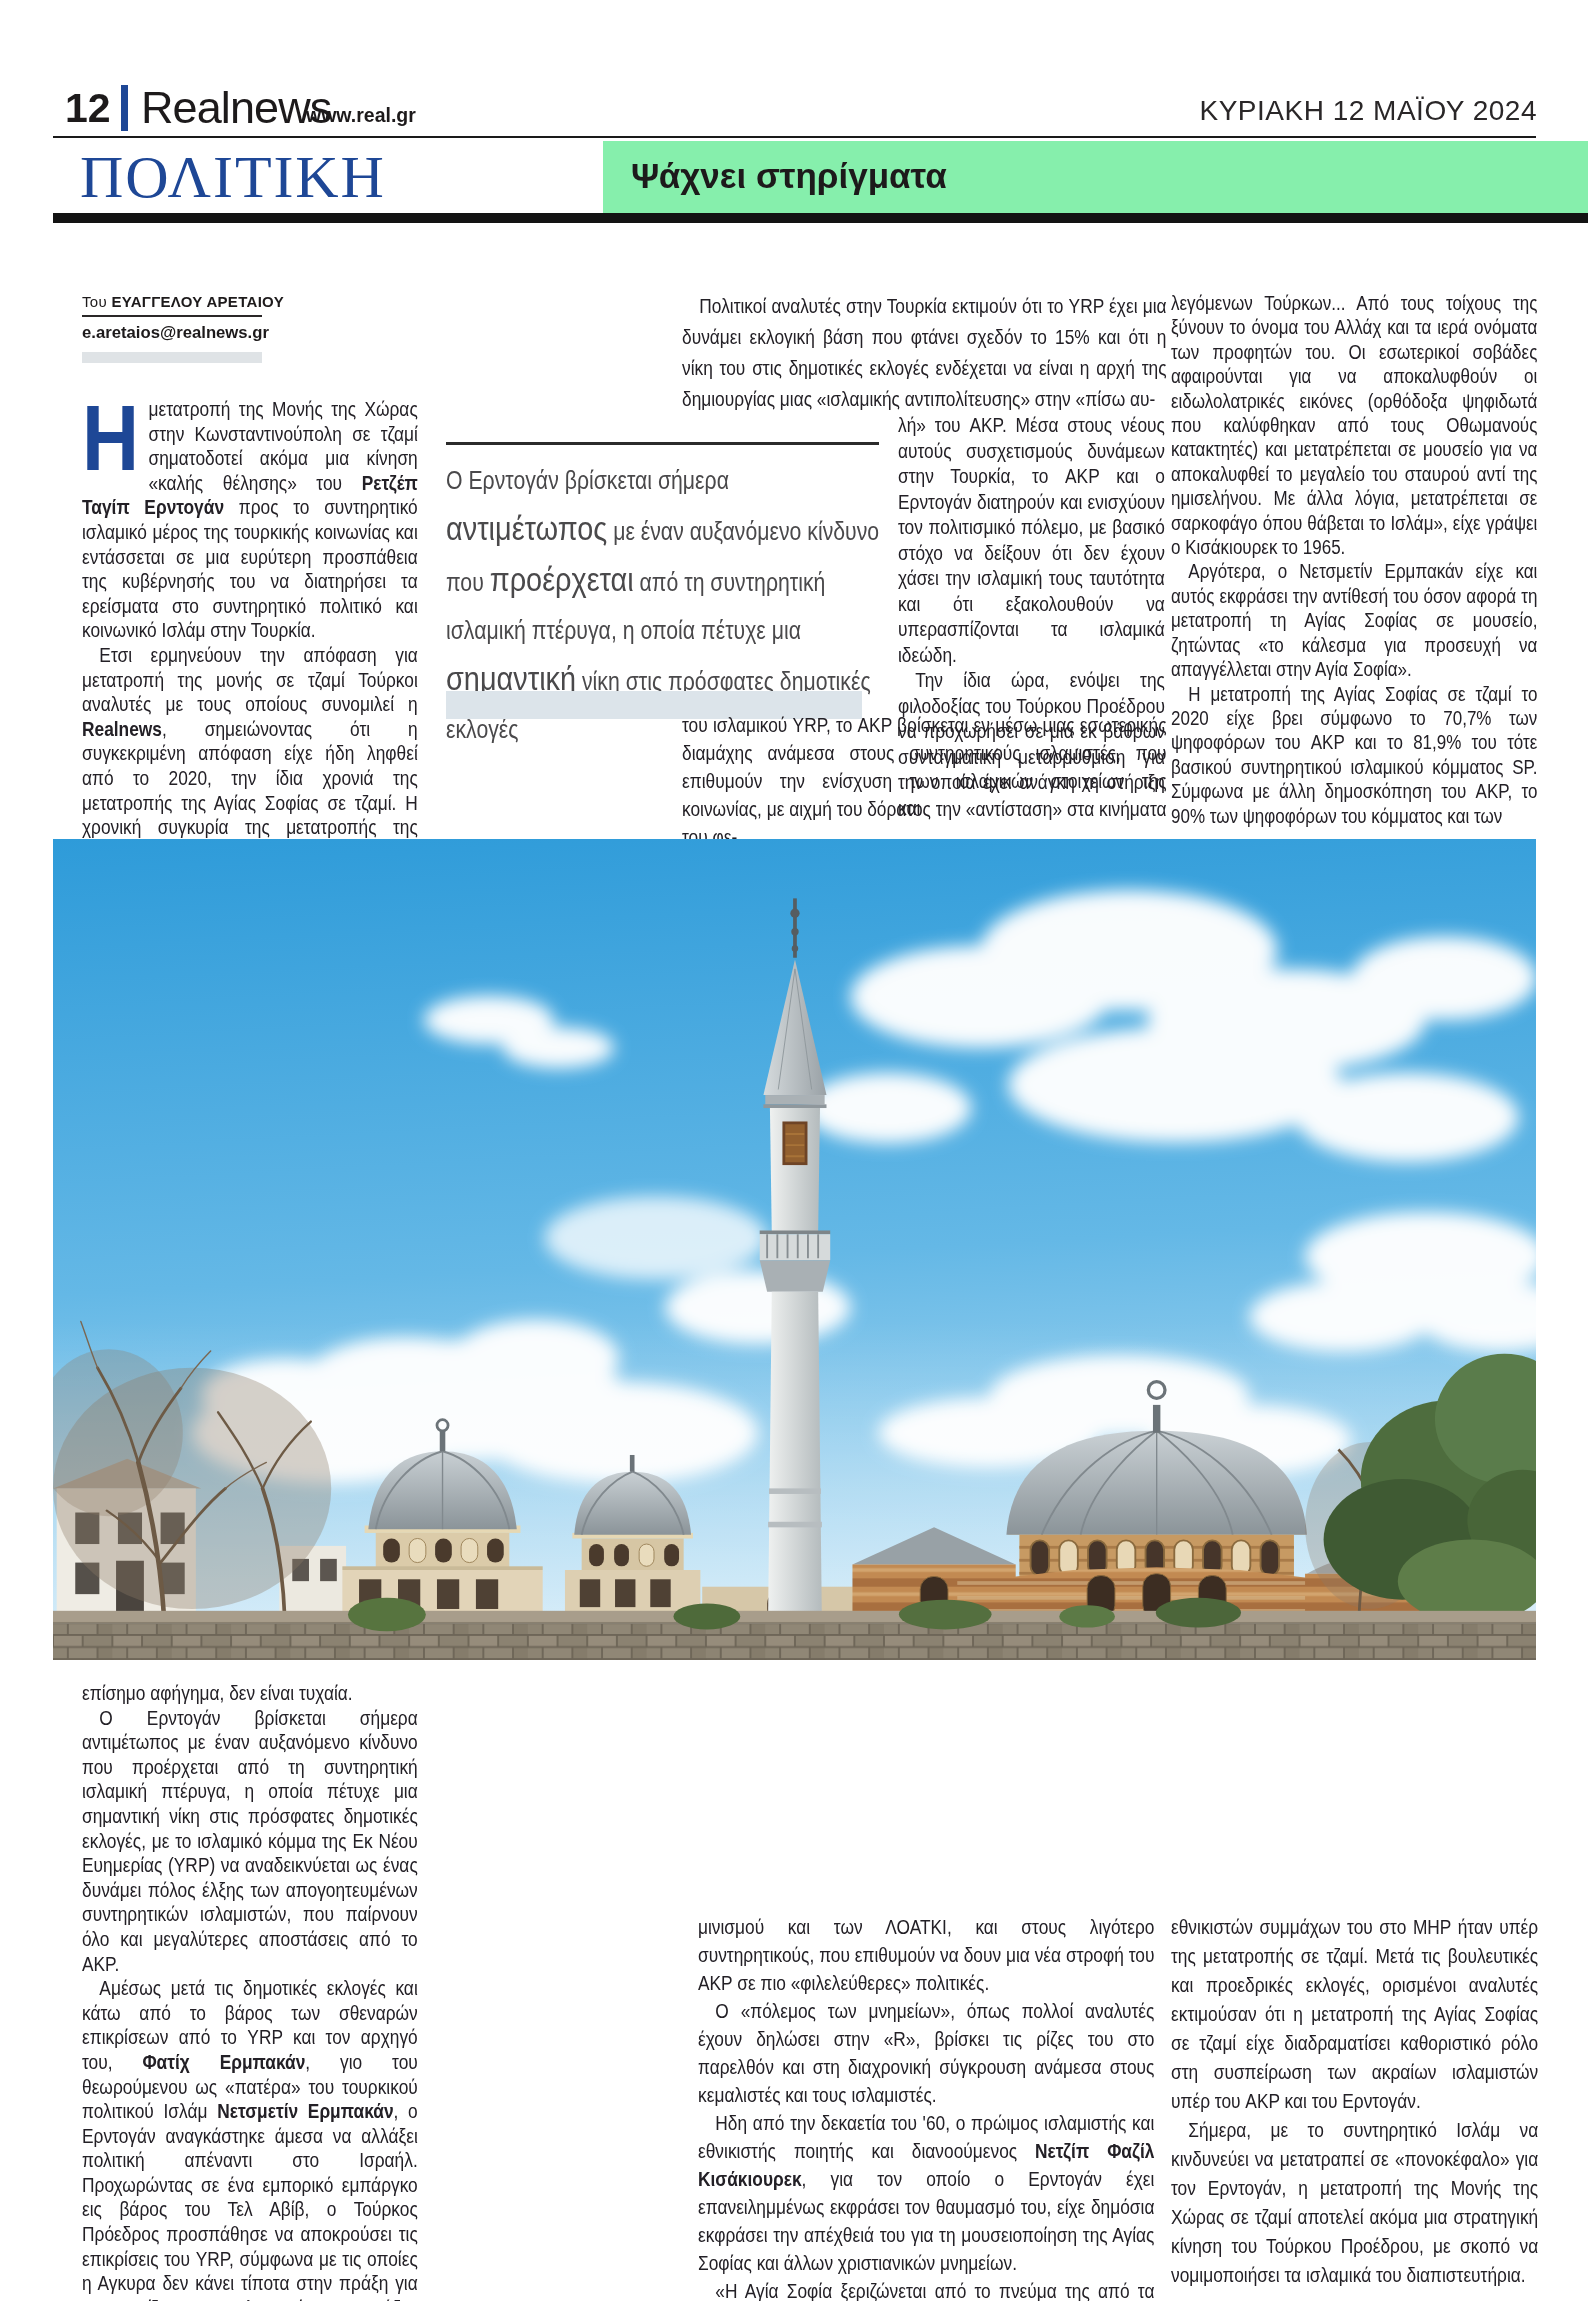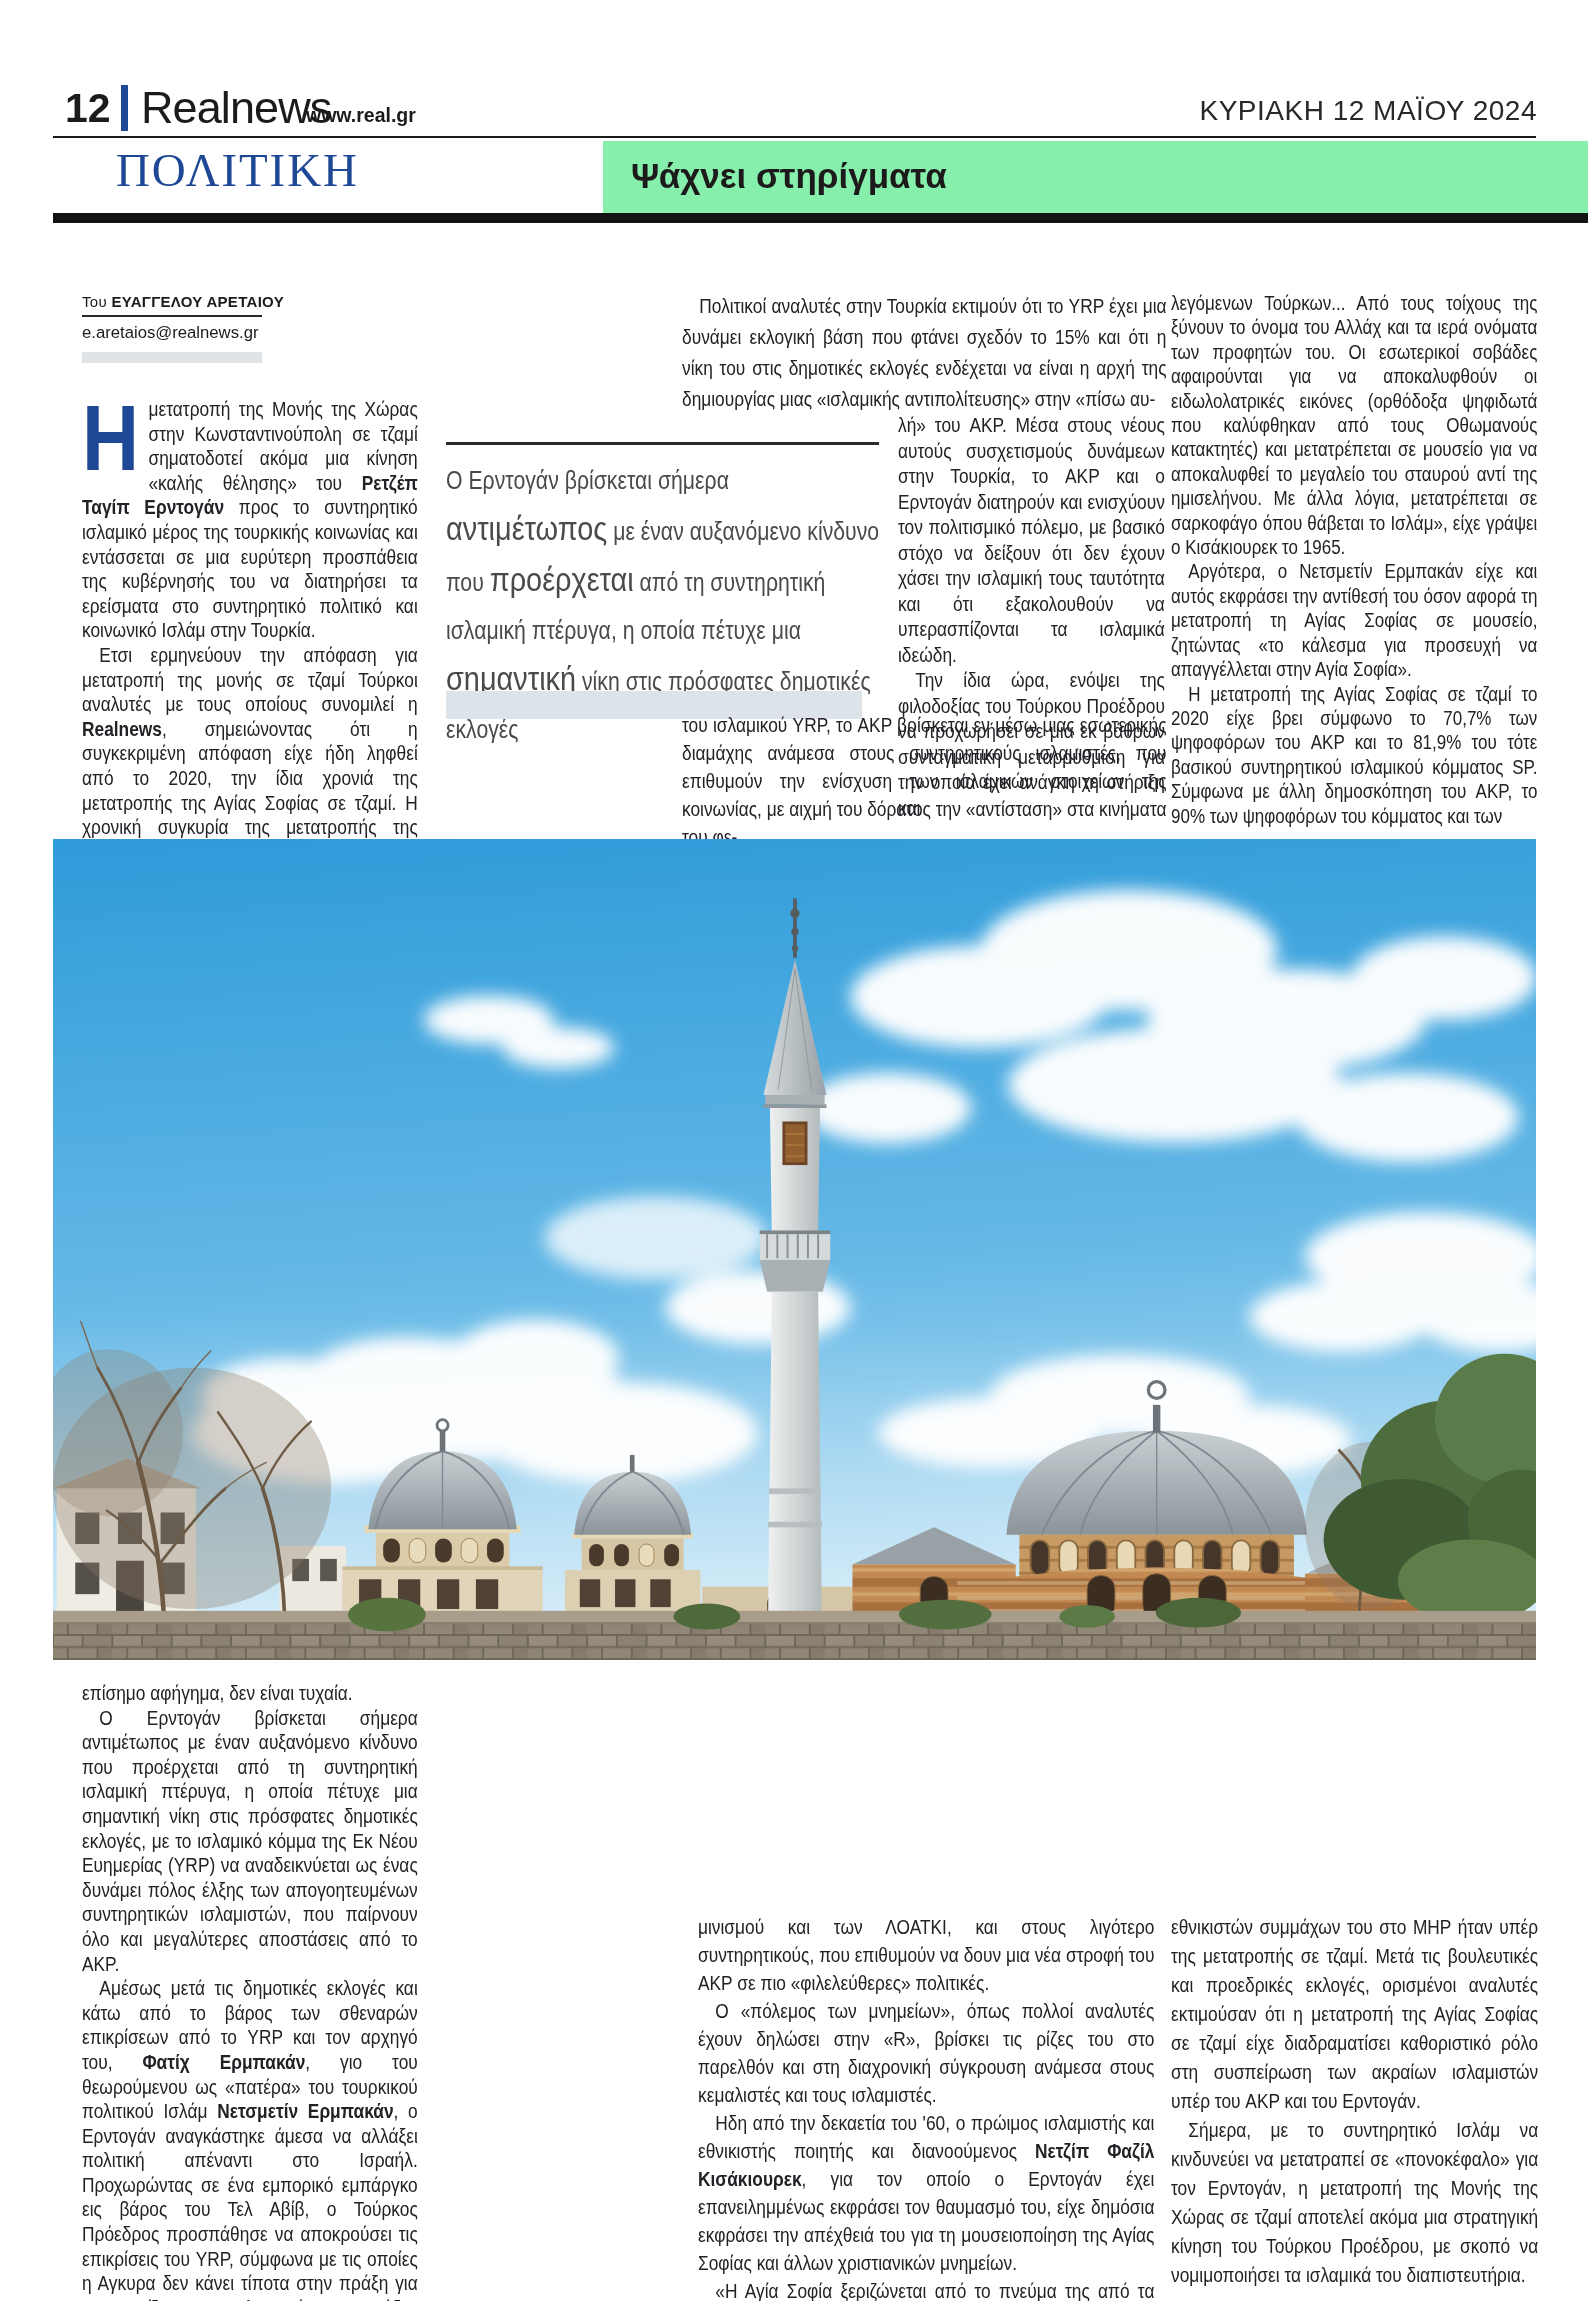--- a/index.html
+++ b/index.html
@@ -8,29 +8,29 @@
   .abs{position:absolute;}
   
   .pg-num{left:65px;top:85px;font-size:41px;font-weight:700;color:#1d1a1b;}
   .brand-bar{left:121px;top:85px;width:6.5px;height:46px;background:#1e4796;}
   .brand{left:141px;top:82px;font-size:45px;color:#1d1a1b;letter-spacing:-0.9px;white-space:nowrap;}
   .brand .b{font-weight:400;margin-top:36px;}
   .brand .l{font-weight:400;}
   .brand-url{left:306px;top:104px;font-size:19.5px;font-weight:700;color:#1d1a1b;}
   .date{left:980px;top:95px;width:557px;text-align:right;font-size:28px;color:#2a2728;letter-spacing:0.5px;}
   .rule-top{left:53px;top:136px;width:1483px;height:1.9px;background:#1a1a1a;}
-  .section-title{left:80px;top:143px;font-family:"Liberation Serif",serif;font-size:47px;color:#1e4796;letter-spacing:1.9px;margin-left:36px;}
+  .section-title{left:80px;top:143px;font-family:"Liberation Serif",serif;font-size:60px;color:#1e4796;letter-spacing:1.9px;}
   .kicker-box{left:603px;top:141px;width:986px;height:72px;background:#86efac;}
   .kicker{position:absolute;left:28px;top:15px;font-size:35px;font-weight:700;color:#1d1a1b;}
   .black-bar{left:53px;top:213px;width:1536px;height:10.2px;background:#131313;}
   
   .byline{left:82px;top:293px;font-size:15px;color:#1d1a1b;letter-spacing:0.3px;}
   .byline b{font-weight:700;}
   .byline-rule{left:82px;top:315px;width:180px;height:1.9px;background:#2a2728;}
-  .byline-email{left:82px;top:323px;font-size:16.7px;font-weight:400;color:#1d1a1b;}
+  .byline-email{left:82px;top:323px;font-size:16.7px;font-weight:700;color:#1d1a1b;}
   .byline-bar{left:82px;top:352px;width:180px;height:11px;background:#dfe3e6;}
   
   .bodycol{font-size:20.4px;line-height:24.6px;text-align:justify;transform:scaleX(.85);transform-origin:0 0;}
   .bodycol p{margin:0;}
   .bodycol p.ind{text-indent:20.4px;}
   .col1{left:82px;top:397px;width:395px;}
   .dropcap{float:left;font-size:93px;line-height:70px;font-weight:700;color:#1e4796;margin:5.6px 11px 0 0;}
   .band-top{left:682px;top:291px;width:570px;line-height:31px;}
   .band-top p{text-indent:20.4px;}
   .mid-right{left:898px;top:413px;width:314px;line-height:25.5px;}

